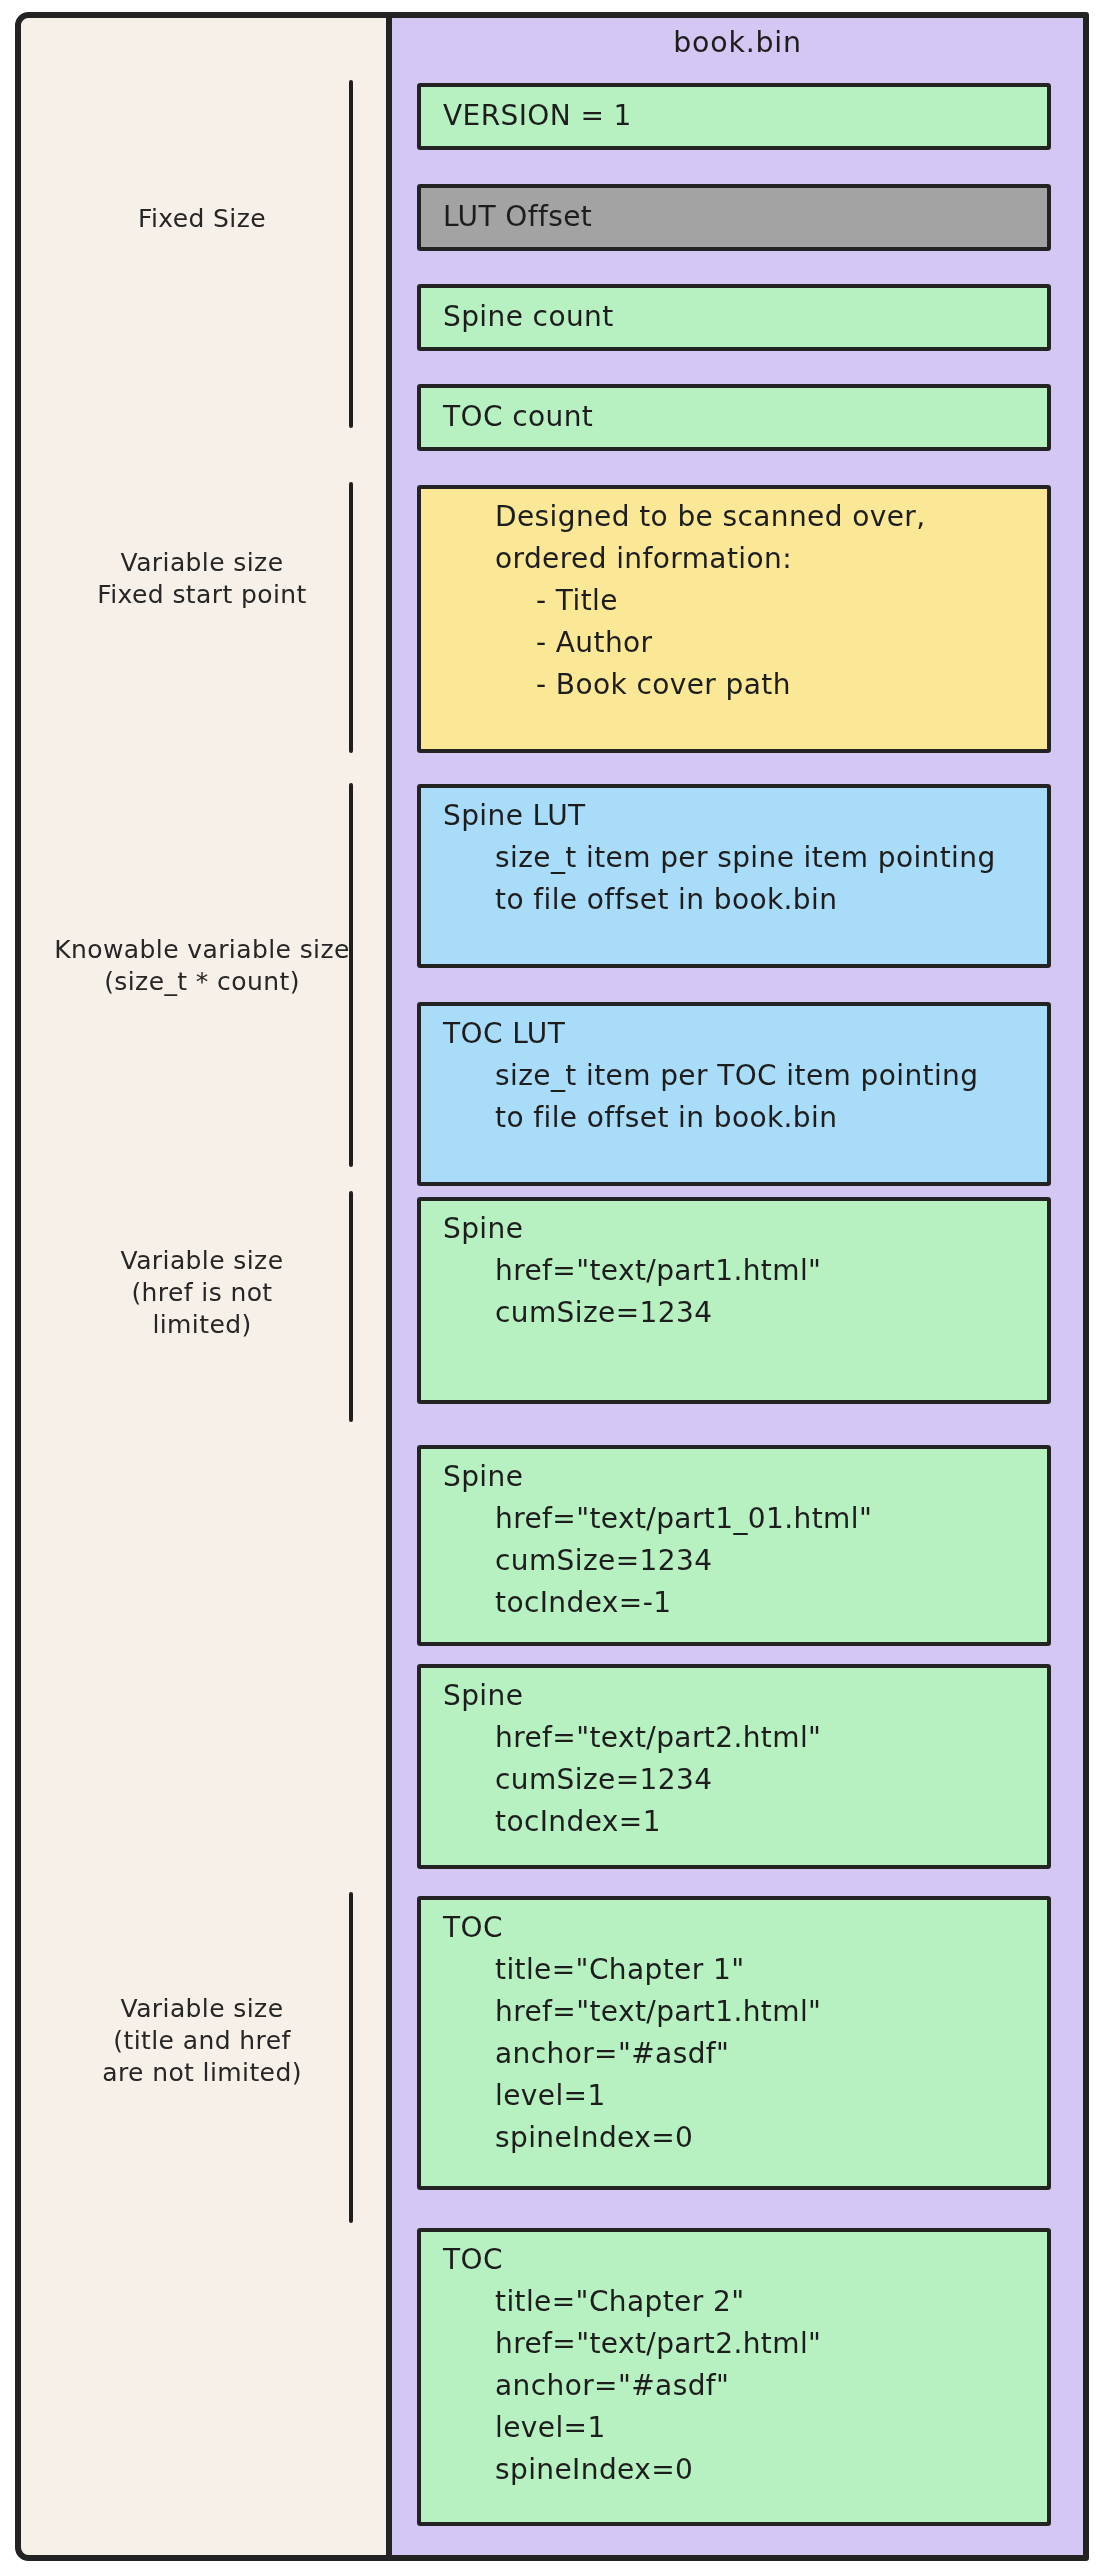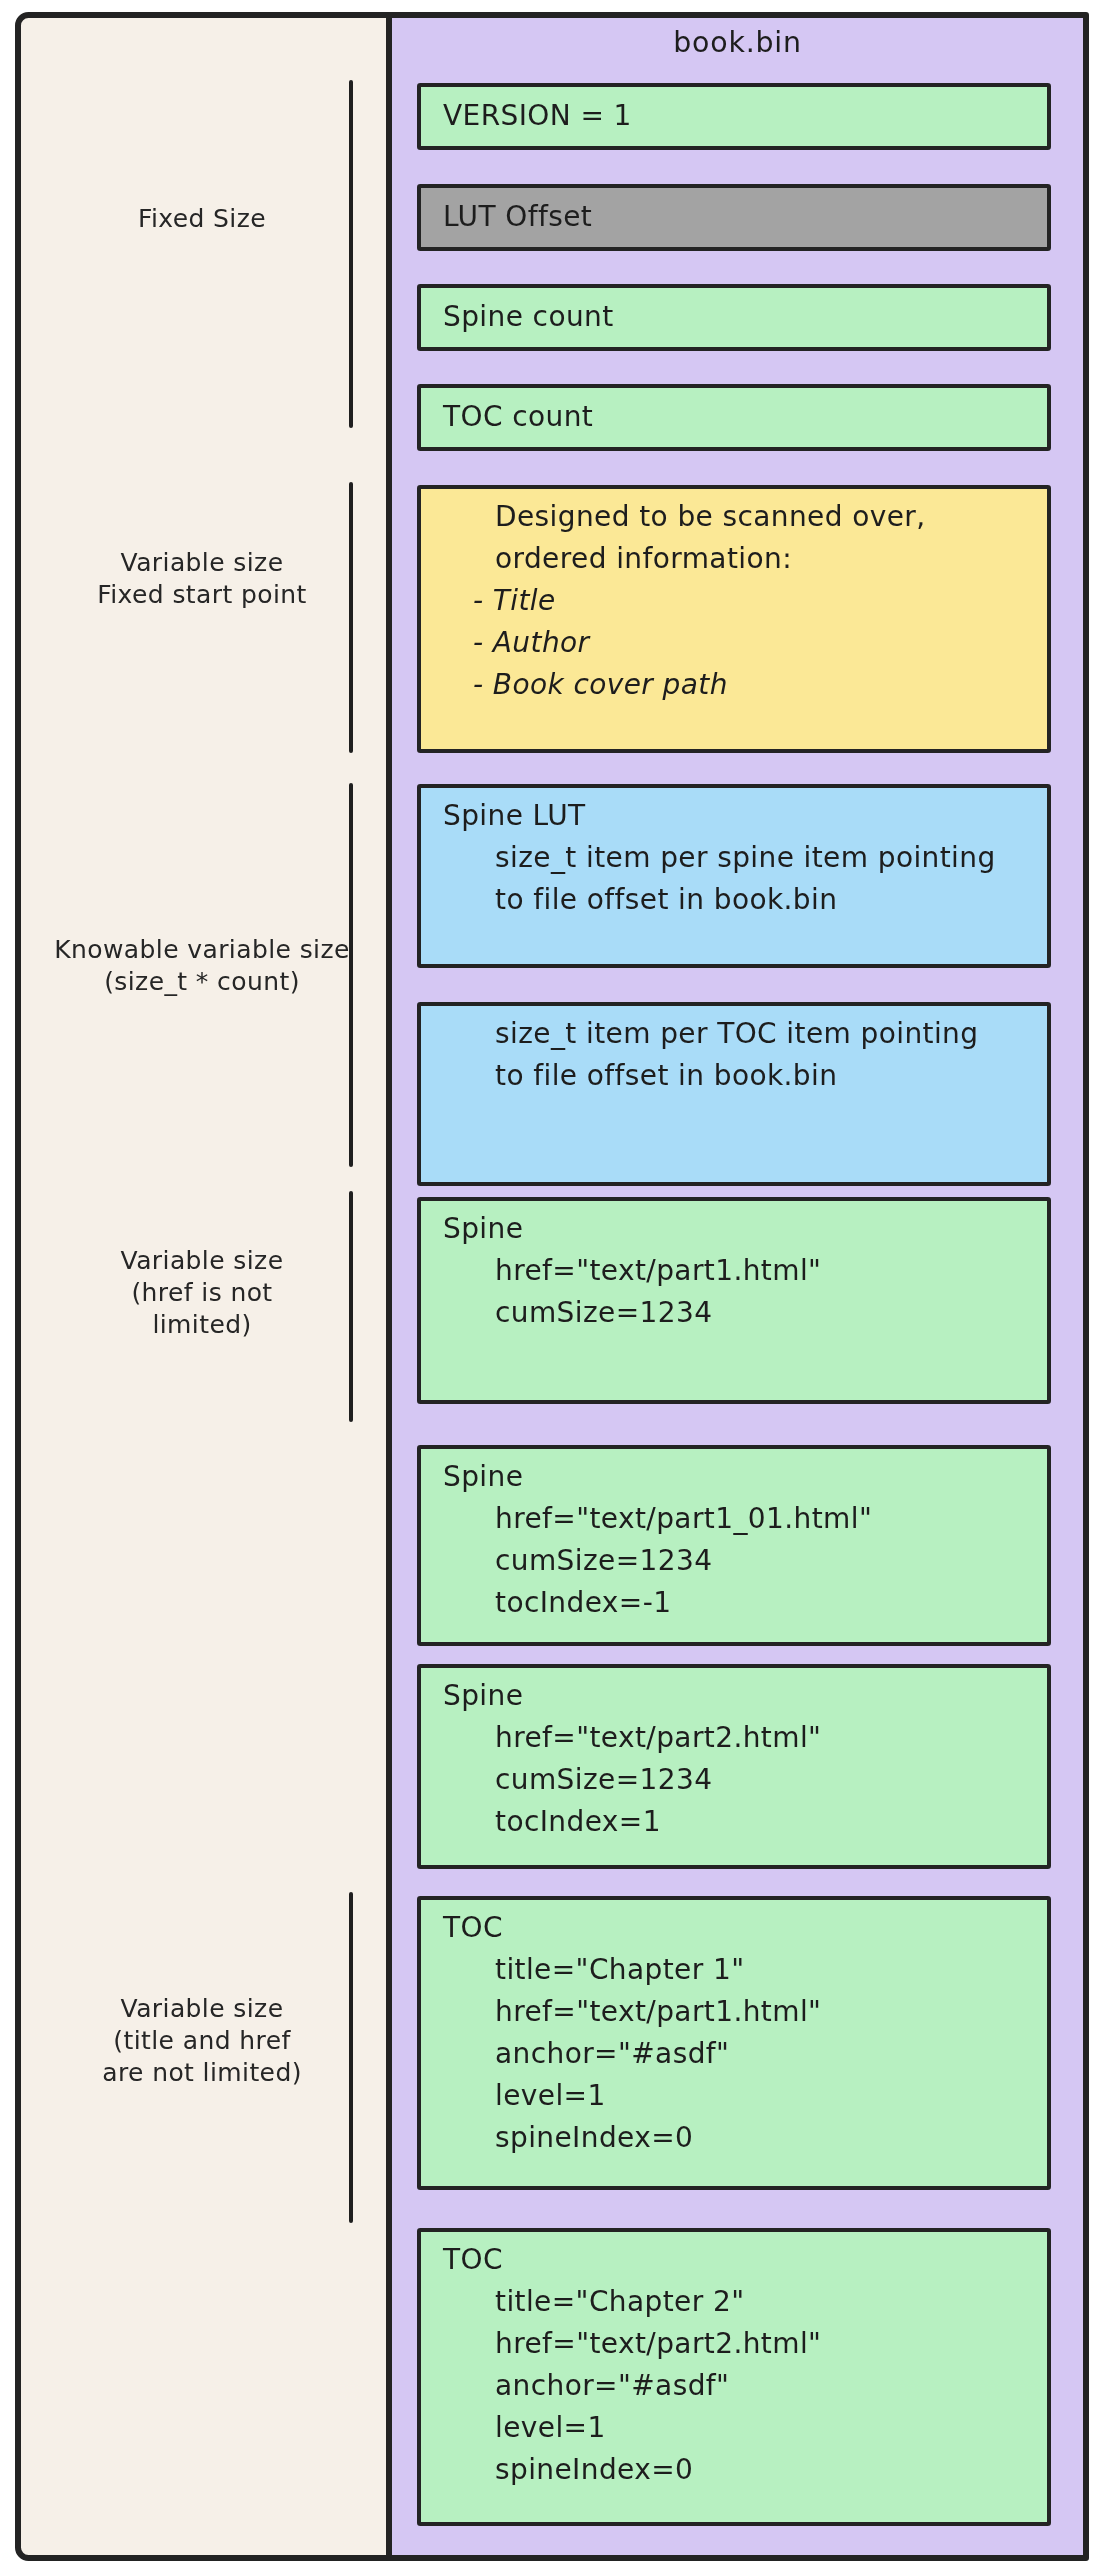--- a/index.html
+++ b/index.html
@@ -55,21 +55,21 @@
     padding-top: 0;
   }
   .bin-box .line {
     font-size: 28px;
     line-height: 42px;
     white-space: nowrap;
     letter-spacing: 0.4px;
   }
   .line.indent-0 { padding-left: 22px; }
   .line.indent-1 { padding-left: 74px; }
-  .line.indent-2 { padding-left: 52px; font-style: italic; }
+  .line.indent-2 { padding-left: 115px; }
 
   .labels-layer {
     position: absolute;
     left: 0; top: 0;
     width: 1104px; height: 2576px;
     z-index: 3;
     pointer-events: none;
   }
   .side-label {
     position: absolute;
@@ -116,20 +116,21 @@
         <div class="line indent-2">- Title</div>
         <div class="line indent-2">- Author</div>
         <div class="line indent-2">- Book cover path</div>
       </div>
       <div class="bin-box" style="top: 766px; height: 184px; background: rgb(169, 220, 248);">
         <div class="line indent-0">Spine LUT</div>
         <div class="line indent-1">size_t item per spine item pointing</div>
         <div class="line indent-1">to file offset in book.bin</div>
       </div>
       <div class="bin-box" style="top: 984px; height: 184px; background: rgb(169, 220, 248);">
+        <div class="line indent-0">TOC LUT</div>
         <div class="line indent-1">size_t item per TOC item pointing</div>
         <div class="line indent-1">to file offset in book.bin</div>
       </div>
       <div class="bin-box" style="top: 1179px; height: 207px; background: rgb(183, 240, 193);">
         <div class="line indent-0">Spine</div>
         <div class="line indent-1">href="text/part1.html"</div>
         <div class="line indent-1">cumSize=1234</div>
       </div>
       <div class="bin-box" style="top: 1427px; height: 201px; background: rgb(183, 240, 193);">
         <div class="line indent-0">Spine</div>

